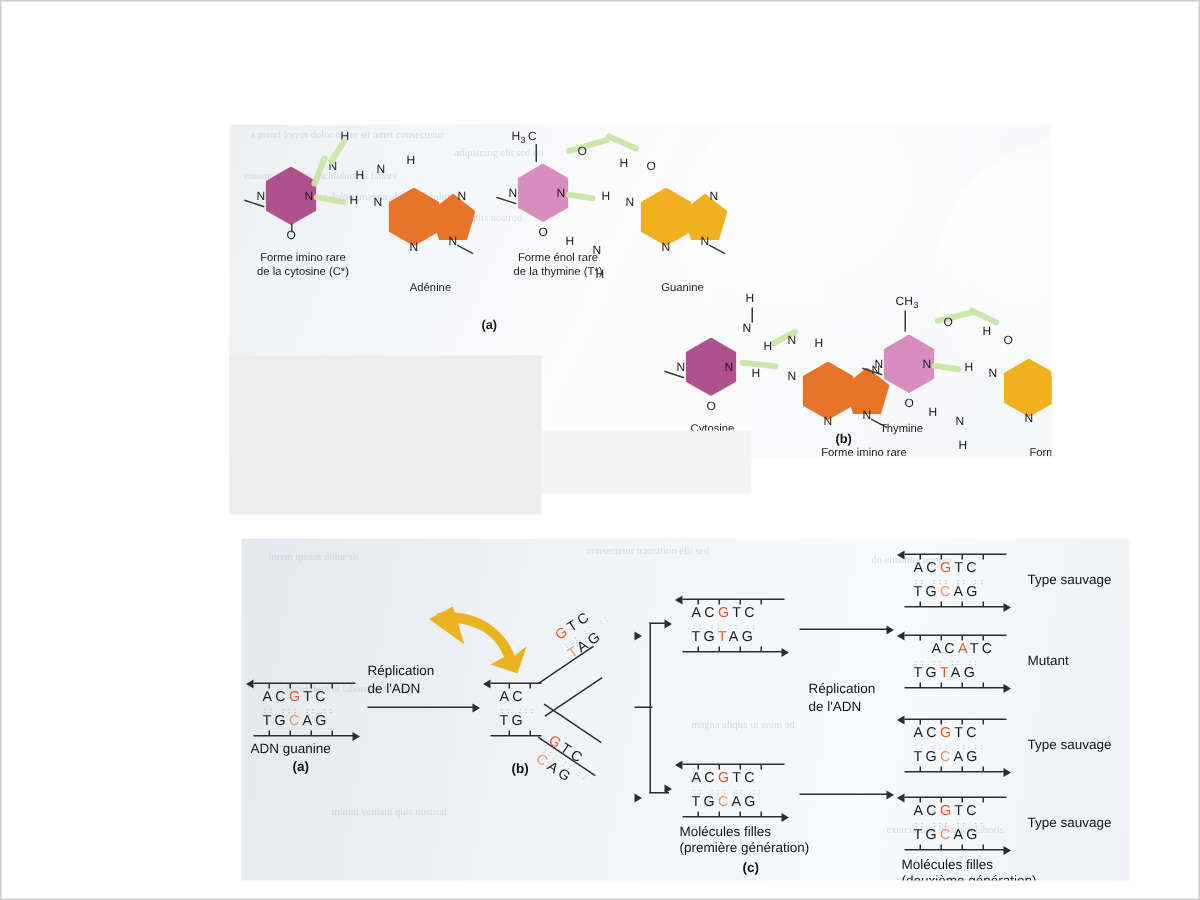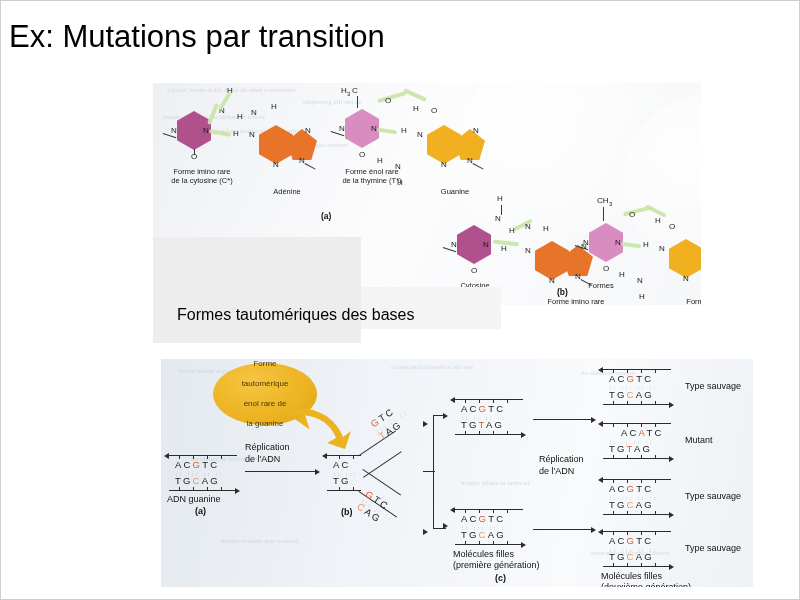--- a/index.html
+++ b/index.html
@@ -103,21 +103,20 @@
   .bigarrow{position:absolute;}
 
   .bracket{position:absolute;border:1px solid #2c2c2c;border-right:none;}
   .conn{position:absolute;background:#2c2c2c;height:1px;}
 </style>
 </head>
 <body>
 
 <div class="slide">
 
-  <div class="title">Ex: Mutations par transition</div>
 
   <div class="figure scanA" style="left:152px;top:82px;width:548px;height:222px;">
 
     <div class="sheen" style="left:300px;top:-30px;width:230px;height:200px;"></div>
     <div class="sheen" style="left:470px;top:10px;width:180px;height:180px;"></div>
     <div class="ghost" style="left:14px;top:3px;">a priori lorem dolor dolor sit amet consectetur</div>
     <div class="ghost" style="left:150px;top:15px;">adipiscing elit sed do</div>
     <div class="ghost" style="left:10px;top:30px;">eiusmod tempor incididunt ut labore</div>
     <div class="ghost" style="left:60px;top:44px;">et dolore magna aliqua ut enim</div>
     <div class="ghost" style="left:110px;top:58px;">ad minim veniam quis nostrud</div>
@@ -246,54 +245,45 @@
       <div class="atom" style="left:66px;top:44px;">H</div>
       <div class="atom" style="left:82px;top:48px;">N</div>
       <div class="atom" style="left:42px;top:74px;">H</div>
       <div class="atom" style="left:60px;top:80px;">N</div>
       <div class="atom" style="left:62px;top:96px;">H</div>
       <div class="hex" style="left:92px;top:42px;background:#f0b020;"></div>
       <div class="pent" style="left:120px;top:46px;background:#f0b020;"></div>
       <div class="atom" style="left:106px;top:78px;">N</div>
 
       <div class="capt" style="left:-6px;top:84px;width:60px;">
-        <span>Formes</span>
+        <span>Thymine</span>
       </div>
       <div class="capt" style="left:78px;top:100px;width:116px;">
         <span>Forme énol rare</span><br>
         
       </div>
     </div>
 
     <div class="panlab" style="left:404px;top:204px;">(b)</div>
   </div>
 
   <div class="captionbox" style="left:152px;top:236px;width:208px;height:106px;"></div>
   <div class="captionbox" style="left:360px;top:286px;width:140px;height:42px;background:#f4f4f4;"></div>
-  <div class="captiontext" style="left:176px;top:305px;">Formes tautomériques des bases</div>
 
   <div class="figure scanB" style="left:160px;top:358px;width:592px;height:228px;">
 
     <div class="ghost" style="left:18px;top:8px;">lorem ipsum dolor sit</div>
     <div class="ghost" style="left:230px;top:4px;">consectetur transition elit sed</div>
     <div class="ghost" style="left:420px;top:10px;">do eiusmod tempor</div>
     <div class="ghost" style="left:30px;top:96px;">incididunt ut labore et dolore</div>
     <div class="ghost" style="left:300px;top:120px;">magna aliqua ut enim ad</div>
     <div class="ghost" style="left:60px;top:178px;text-align:center;">minim veniam quis nostrud</div>
     <div class="ghost" style="left:430px;top:190px;">exercitation ullamco laboris</div>
 
     <div class="tail" style="left:130px;top:48px;"></div>
-    <div class="callout" style="left:52px;top:4px;">
-      <span>
-        <span>Forme</span><br>
-        <span>tautomérique</span><br>
-        <span>énol rare de</span><br>
-        <span>la guanine</span>
-      </span>
-    </div>
     <svg class="bigarrow" style="left:128px;top:44px;" width="64" height="48" viewBox="0 0 64 48">
       <path d="M2,6 C22,2 46,12 54,34 L62,28 L56,46 L38,40 L47,35 C40,16 20,10 3,13 Z" fill="#eab31f"></path>
     </svg>
 
     <div class="dna" style="left:8px;top:96px;">
       <div class="rail" style="left:0px;top:0px;width:68px;"></div>
       <div class="arrowL" style="left:-5px;top:-2px;"></div>
       <div class="tick" style="left:10px;top:1px;"></div>
       <div class="tick" style="left:24px;top:1px;"></div>
       <div class="tick" style="left:38px;top:1px;"></div>

